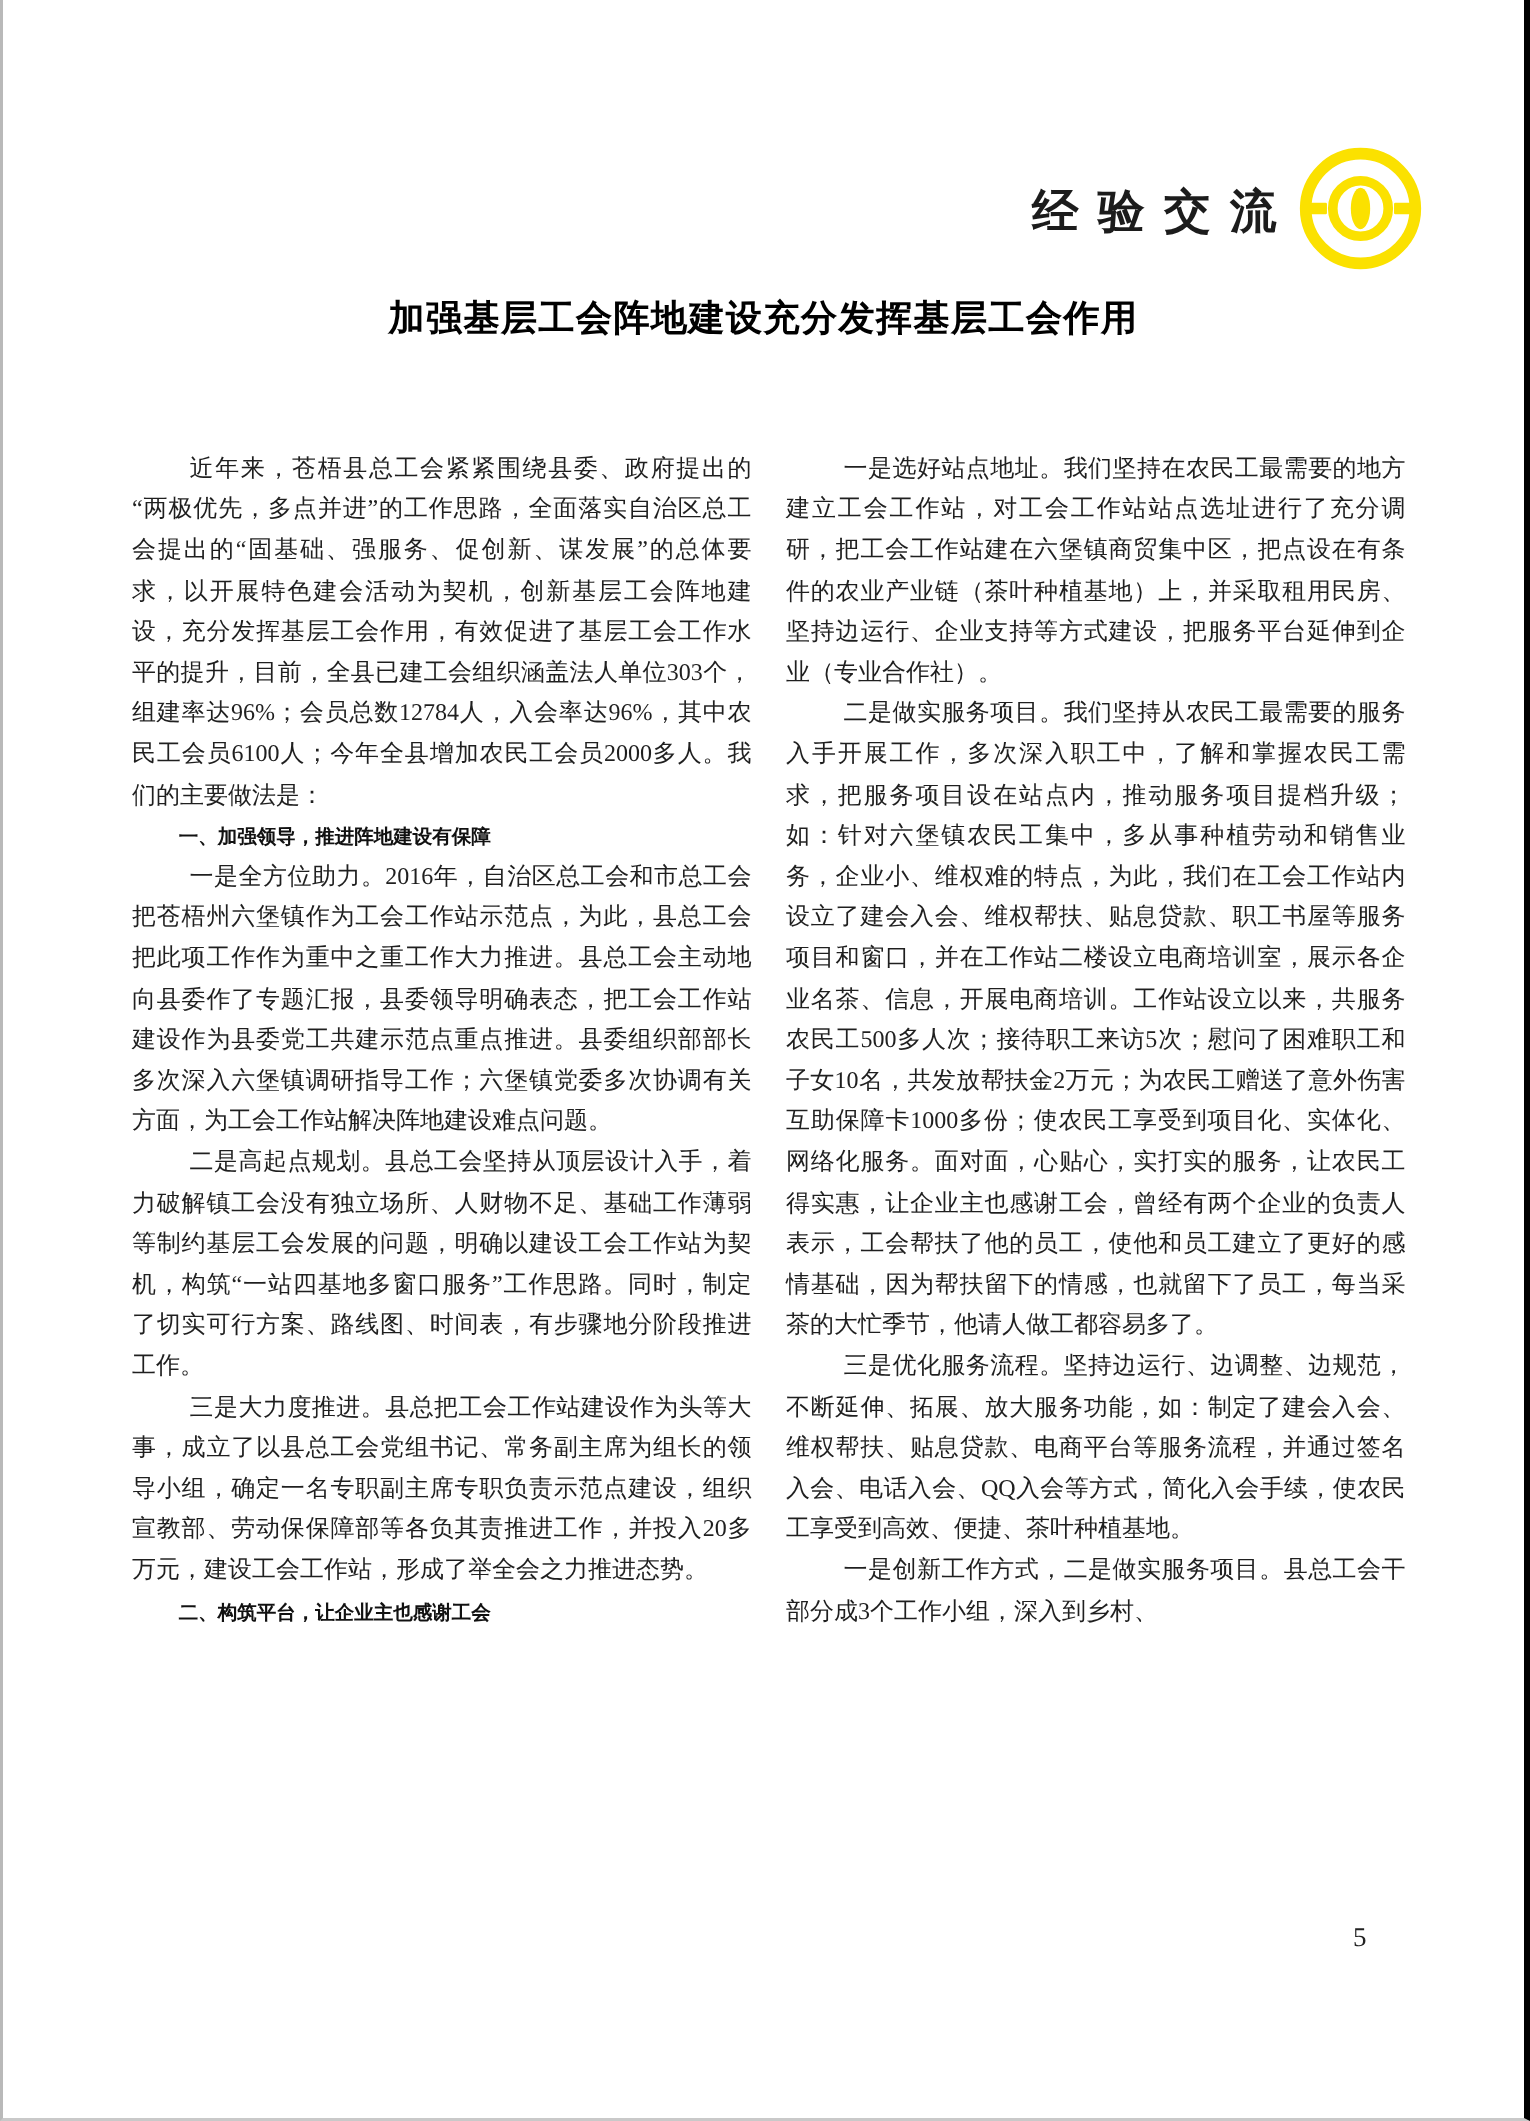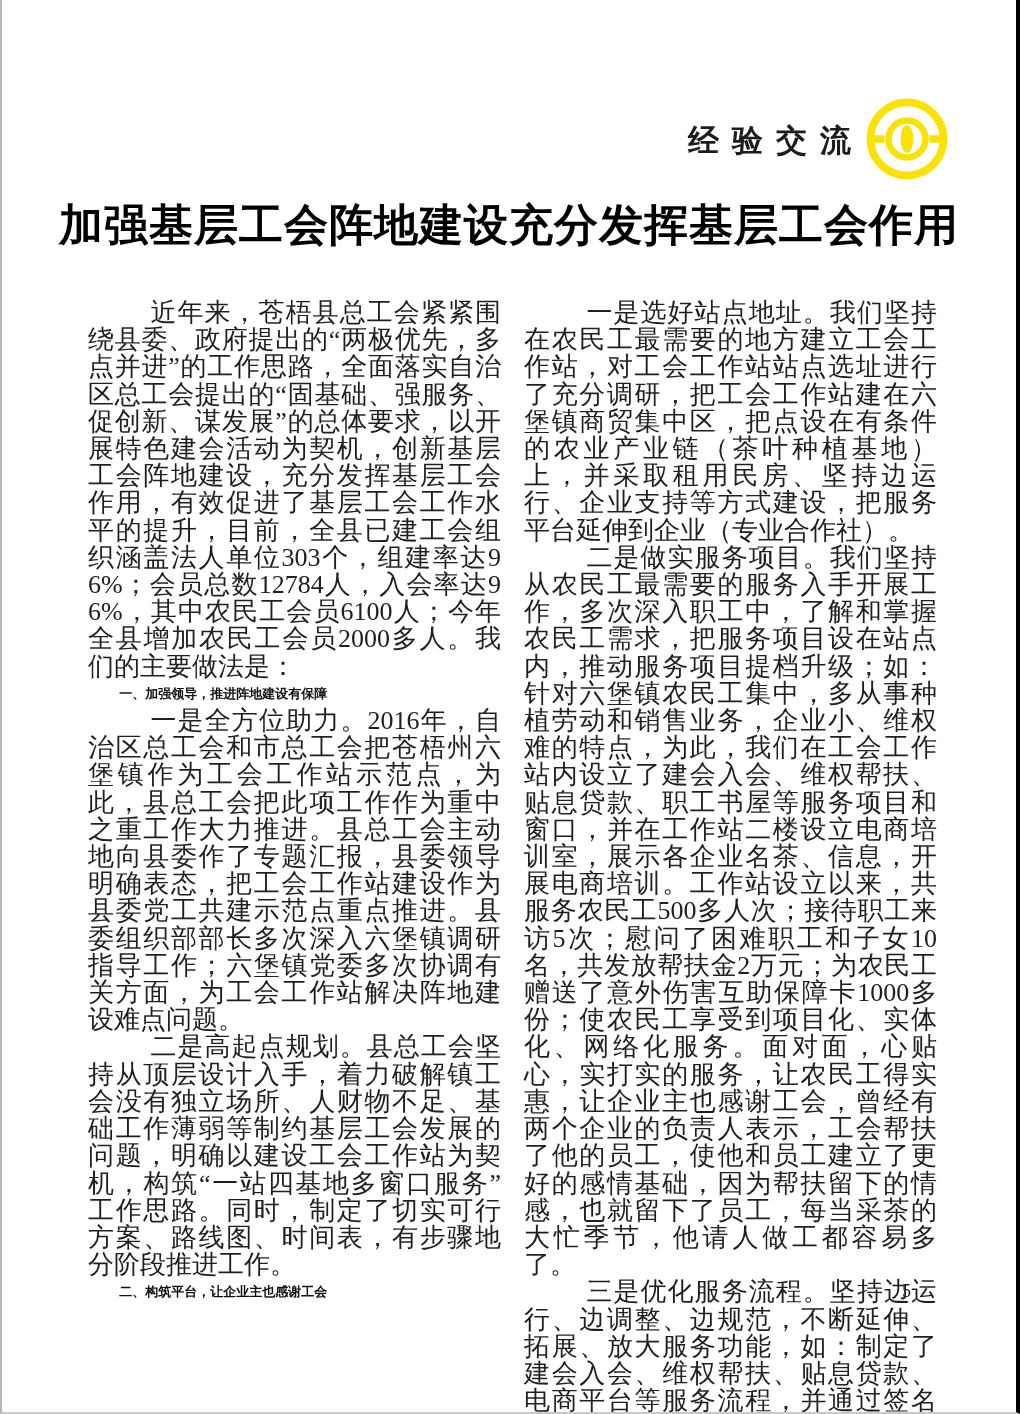--- a/index.html
+++ b/index.html
@@ -28,32 +28,32 @@
     color:#1c1c1c;
     white-space:nowrap;
     transform:translateY(2px);
   }
   .logo { width:86px; height:86px; flex:0 0 auto; }
   .doc-title {
     position:absolute; top:196px; left:0; right:0;
     text-align:center;
     font-family:"Liberation Serif", serif;
     font-weight:900;
-    font-size:44px;
+    font-size:24px;
     letter-spacing:1px;
     color:#000;
   }
   .content {
     position:absolute; top:299px; left:86px; right:85px;
     display:flex; gap:23px;
   }
   .column { width:413px; flex:0 0 auto; }
   .column p { margin:0; }
   .body-para {
-    font-size:26px;
+    font-size:16px;
     line-height:27.2px;
     text-align:justify;
     text-indent:2.4em;
     word-break:break-all;
     color:#1f1f1f;
   }
   .sub-heading {
     font-family:"Liberation Sans", sans-serif;
     font-weight:bold;
     font-size:13px;
@@ -92,20 +92,21 @@
   </div>
 
   <div class="doc-title">加强基层工会阵地建设充分发挥基层工会作用</div>
 
   <div class="content">
     <div class="column">
         <p class="body-para">近年来，苍梧县总工会紧紧围绕县委、政府提出的“两极优先，多点并进”的工作思路，全面落实自治区总工会提出的“固基础、强服务、促创新、谋发展”的总体要求，以开展特色建会活动为契机，创新基层工会阵地建设，充分发挥基层工会作用，有效促进了基层工会工作水平的提升，目前，全县已建工会组织涵盖法人单位303个，组建率达96%；会员总数12784人，入会率达96%，其中农民工会员6100人；今年全县增加农民工会员2000多人。我们的主要做法是：</p>
         <p class="sub-heading">一、加强领导，推进阵地建设有保障</p>
         <p class="body-para">一是全方位助力。2016年，自治区总工会和市总工会把苍梧州六堡镇作为工会工作站示范点，为此，县总工会把此项工作作为重中之重工作大力推进。县总工会主动地向县委作了专题汇报，县委领导明确表态，把工会工作站建设作为县委党工共建示范点重点推进。县委组织部部长多次深入六堡镇调研指导工作；六堡镇党委多次协调有关方面，为工会工作站解决阵地建设难点问题。</p>
         <p class="body-para">二是高起点规划。县总工会坚持从顶层设计入手，着力破解镇工会没有独立场所、人财物不足、基础工作薄弱等制约基层工会发展的问题，明确以建设工会工作站为契机，构筑“一站四基地多窗口服务”工作思路。同时，制定了切实可行方案、路线图、时间表，有步骤地分阶段推进工作。</p>
+        <p class="body-para">三是大力度推进。县总把工会工作站建设作为头等大事，成立了以县总工会党组书记、常务副主席为组长的领导小组，确定一名专职副主席专职负责示范点建设，组织宣教部、劳动保保障部等各负其责推进工作，并投入20多万元，建设工会工作站，形成了举全会之力推进态势。</p>
         <p class="sub-heading">二、构筑平台，让企业主也感谢工会</p>
       </div>
     <div class="column">
         <p class="body-para">一是选好站点地址。我们坚持在农民工最需要的地方建立工会工作站，对工会工作站站点选址进行了充分调研，把工会工作站建在六堡镇商贸集中区，把点设在有条件的农业产业链（茶叶种植基地）上，并采取租用民房、坚持边运行、企业支持等方式建设，把服务平台延伸到企业（专业合作社）。</p>
         <p class="body-para">二是做实服务项目。我们坚持从农民工最需要的服务入手开展工作，多次深入职工中，了解和掌握农民工需求，把服务项目设在站点内，推动服务项目提档升级；如：针对六堡镇农民工集中，多从事种植劳动和销售业务，企业小、维权难的特点，为此，我们在工会工作站内设立了建会入会、维权帮扶、贴息贷款、职工书屋等服务项目和窗口，并在工作站二楼设立电商培训室，展示各企业名茶、信息，开展电商培训。工作站设立以来，共服务农民工500多人次；接待职工来访5次；慰问了困难职工和子女10名，共发放帮扶金2万元；为农民工赠送了意外伤害互助保障卡1000多份；使农民工享受到项目化、实体化、网络化服务。面对面，心贴心，实打实的服务，让农民工得实惠，让企业主也感谢工会，曾经有两个企业的负责人表示，工会帮扶了他的员工，使他和员工建立了更好的感情基础，因为帮扶留下的情感，也就留下了员工，每当采茶的大忙季节，他请人做工都容易多了。</p>
         <p class="body-para">三是优化服务流程。坚持边运行、边调整、边规范，不断延伸、拓展、放大服务功能，如：制定了建会入会、维权帮扶、贴息贷款、电商平台等服务流程，并通过签名入会、电话入会、QQ入会等方式，简化入会手续，使农民工享受到高效、便捷、茶叶种植基地。</p>
         <p class="body-para">一是创新工作方式，二是做实服务项目。县总工会干部分成3个工作小组，深入到乡村、</p>
       </div>
   </div>
 

